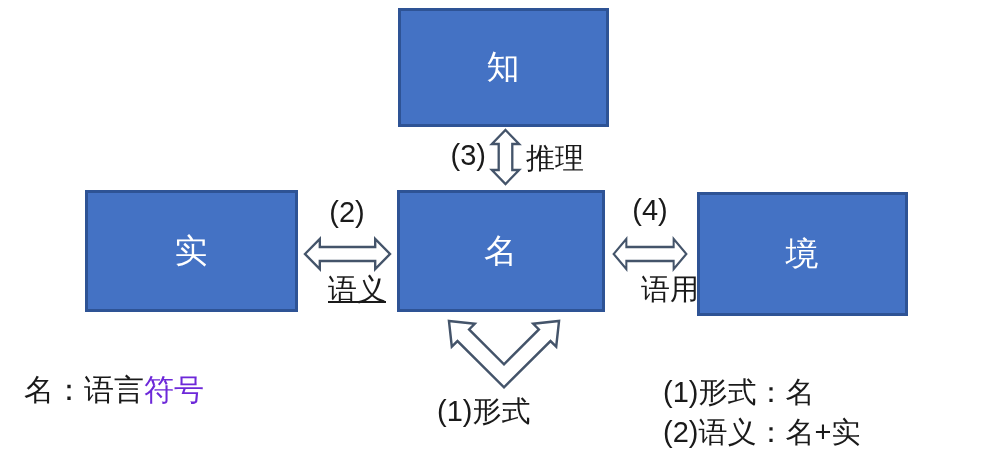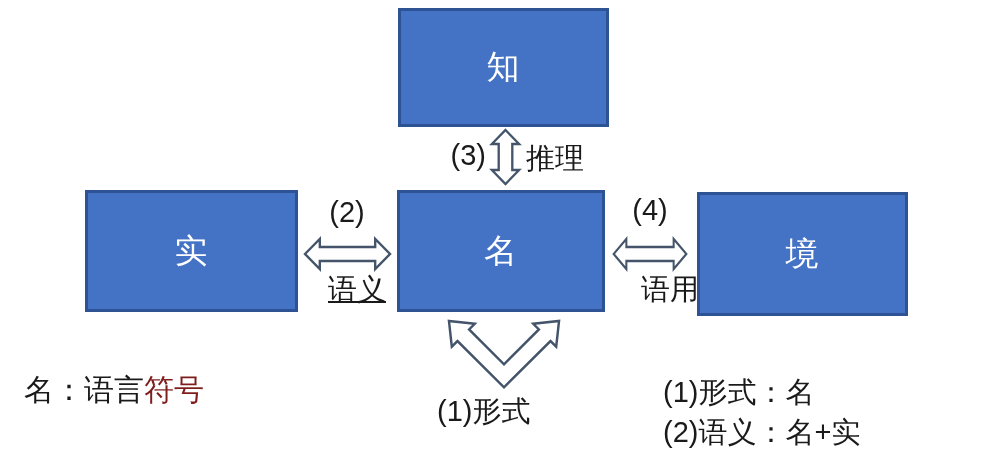--- a/index.html
+++ b/index.html
@@ -36,21 +36,21 @@
   .lbl-num3   { left: 430px; top: 139px; width: 56px; text-align: right; }
   .lbl-infer  { left: 526px; top: 139px; font-family: Liberation Mono, monospace; }
   .lbl-num2   { left: 317px; top: 196px; width: 60px; text-align: center; }
   .lbl-sem    { left: 328px; top: 270px; width: 60px; text-align: left; text-decoration: underline; }
   .lbl-num4   { left: 620px; top: 194px; width: 60px; text-align: center; }
   .lbl-prag   { left: 619px; top: 270px; width: 60px; text-align: center; margin-left: 21px; }
   .lbl-form   { left: 437px; top: 392px; width: 122px; }
 
   .legend-left  { position: absolute; left: 24px;  top: 370px; font-size: 30px; line-height: 39px; white-space: nowrap; }
   .legend-right { position: absolute; left: 663px; top: 372px; font-size: 29px; line-height: 40px; white-space: nowrap; }
-  .red { color: #7f1d1d; }
+  .red { color: #6d28d9; }
 </style>
 </head>
 <body>
 
 <div id="canvas">
 
   <div class="box box-top">
     <span>知</span>
   </div>
   <div class="box box-left">

